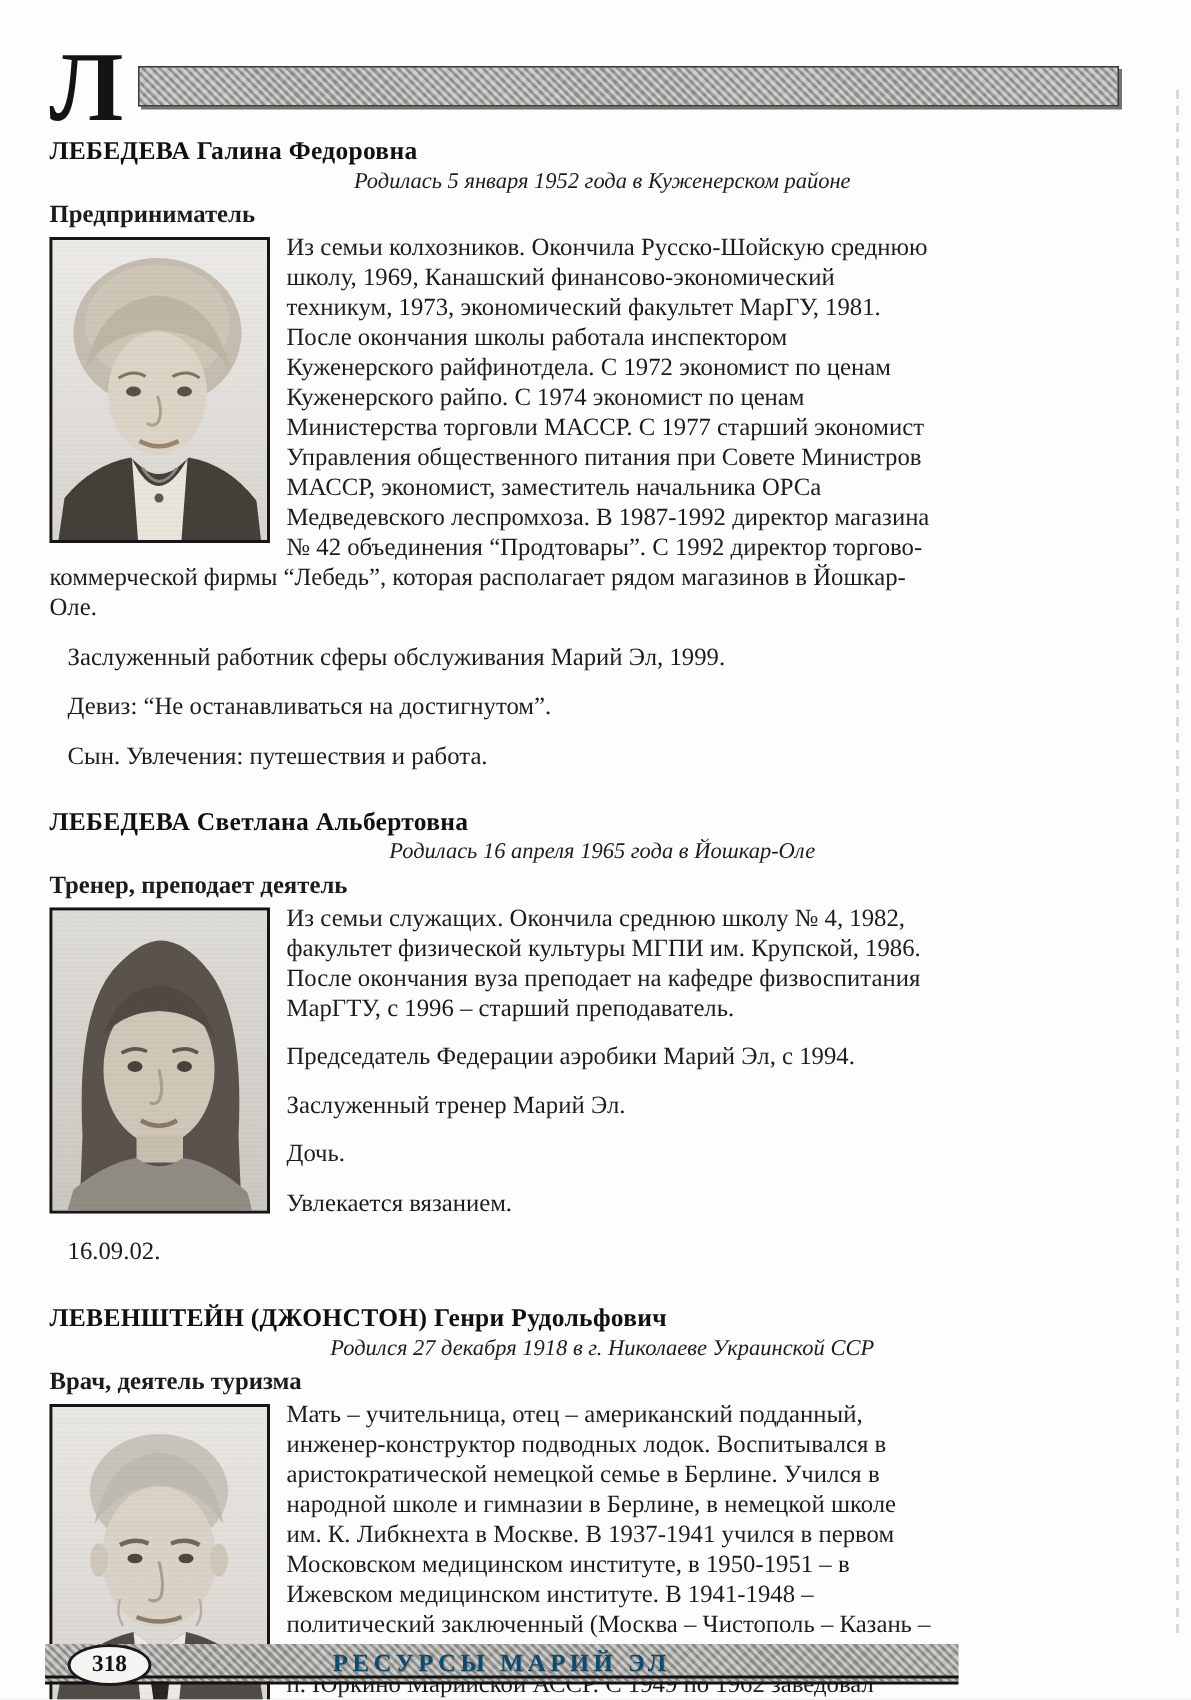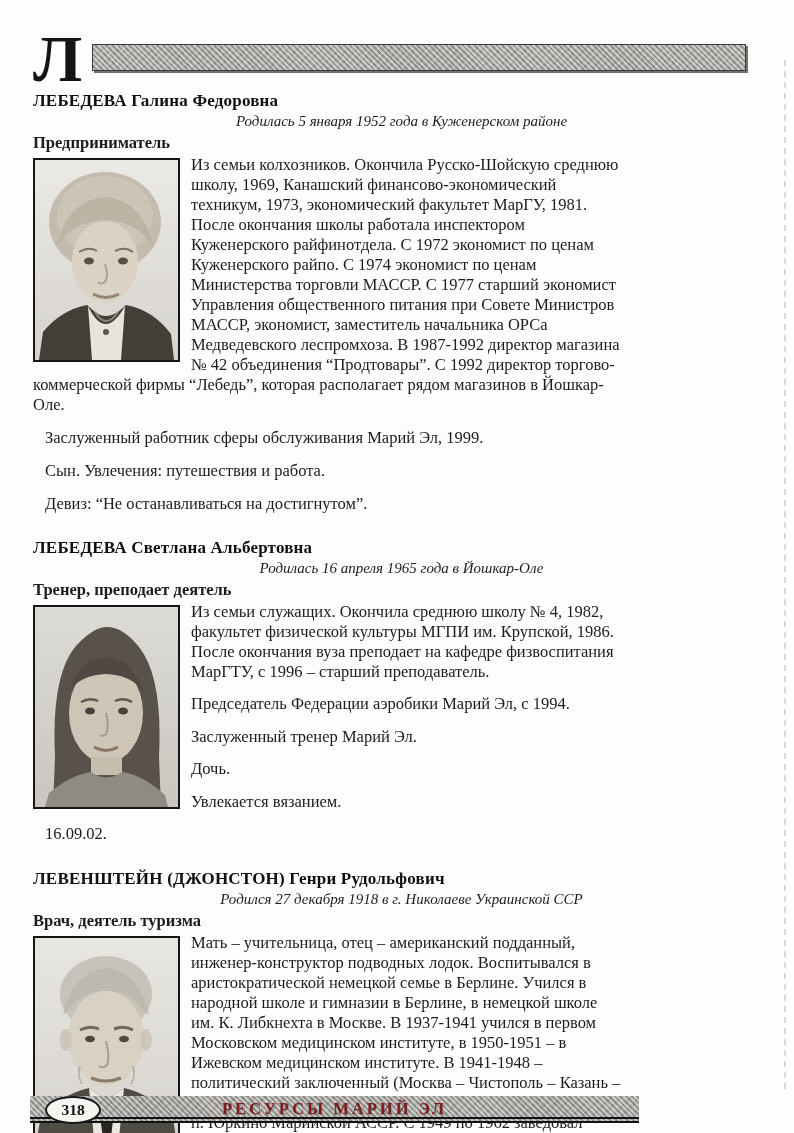--- a/index.html
+++ b/index.html
@@ -74,21 +74,21 @@
   }
   .page-badge{
     position:absolute;left:15px;top:0px;width:52px;height:24px;
     background:#f6f5f2;border:2px solid #1a1a1a;border-radius:50%;
     text-align:center;font-weight:bold;font-size:15.5px;line-height:23px;
     z-index:3;color:#111;
   }
   .footer-title{
     position:absolute;inset:0;text-align:center;
     font-weight:bold;font-size:16.5px;line-height:25px;letter-spacing:3px;
-    color:#7f1d1d;text-shadow:.6px .6px 0 rgba(120,120,120,.7);
+    color:#0c4a6e;text-shadow:.6px .6px 0 rgba(120,120,120,.7);
     z-index:2;
   }
 </style>
 </head>
 <body>
 
 <div class="page">
 
   <div class="scan-line"></div>
 
@@ -123,22 +123,22 @@
         <path d="M58,134 q13,7 26,0" stroke="#97846f" stroke-width="3" fill="none"></path>
         <path d="M4,200 L8,172 Q26,150 52,145 L60,152 Q70,160 83,152 L91,145 Q118,150 136,174 L139,200 Z" fill="#413d37"></path>
         <path d="M53,146 Q70,182 90,146 L86,200 L57,200 Z" fill="#e9e5dc"></path>
         <path d="M60,152 Q71,170 83,152" stroke="#8c8578" stroke-width="2" fill="none"></path>
         <circle cx="71" cy="172" r="3" fill="#5c564c"></circle>
       </svg>
     </div>
 
     <p class="bio">Из семьи колхозников. Окончила Русско-Шойскую среднюю школу, 1969, Канашский финансово-экономический техникум, 1973, экономический факультет МарГУ, 1981. После окончания школы работала инспектором Куженерского райфинотдела. С 1972 экономист по ценам Куженерского райпо. С 1974 экономист по ценам Министерства торговли МАССР. С 1977 старший экономист Управления общественного питания при Совете Министров МАССР, экономист, заместитель начальника ОРСа Медведевского леспромхоза. В 1987-1992 директор магазина № 42 объединения “Продтовары”. С 1992 директор торгово-коммерческой фирмы “Лебедь”, которая располагает рядом магазинов в Йошкар-Оле.</p>
     <p class="wide-line">Заслуженный работник сферы обслуживания Марий Эл, 1999.</p>
+    <p class="wide-line">Девиз: “Не останавливаться на достигнутом”.</p>
     <p class="wide-line">Сын. Увлечения: путешествия и работа.</p>
-    <p class="wide-line">Девиз: “Не останавливаться на достигнутом”.</p>
   </section>
 
   <section class="entry">
     <h2 class="entry-name">ЛЕБЕДЕВА Светлана Альбертовна</h2>
     <p class="entry-birth">Родилась 16 апреля 1965 года в Йошкар-Оле</p>
     <p class="entry-title">Тренер, преподает деятель</p>
 
     <div class="portrait" role="img" aria-label="портрет женщины с короткими тёмными волосами">
       <svg viewBox="0 0 143 200" preserveAspectRatio="none">
         <defs>

